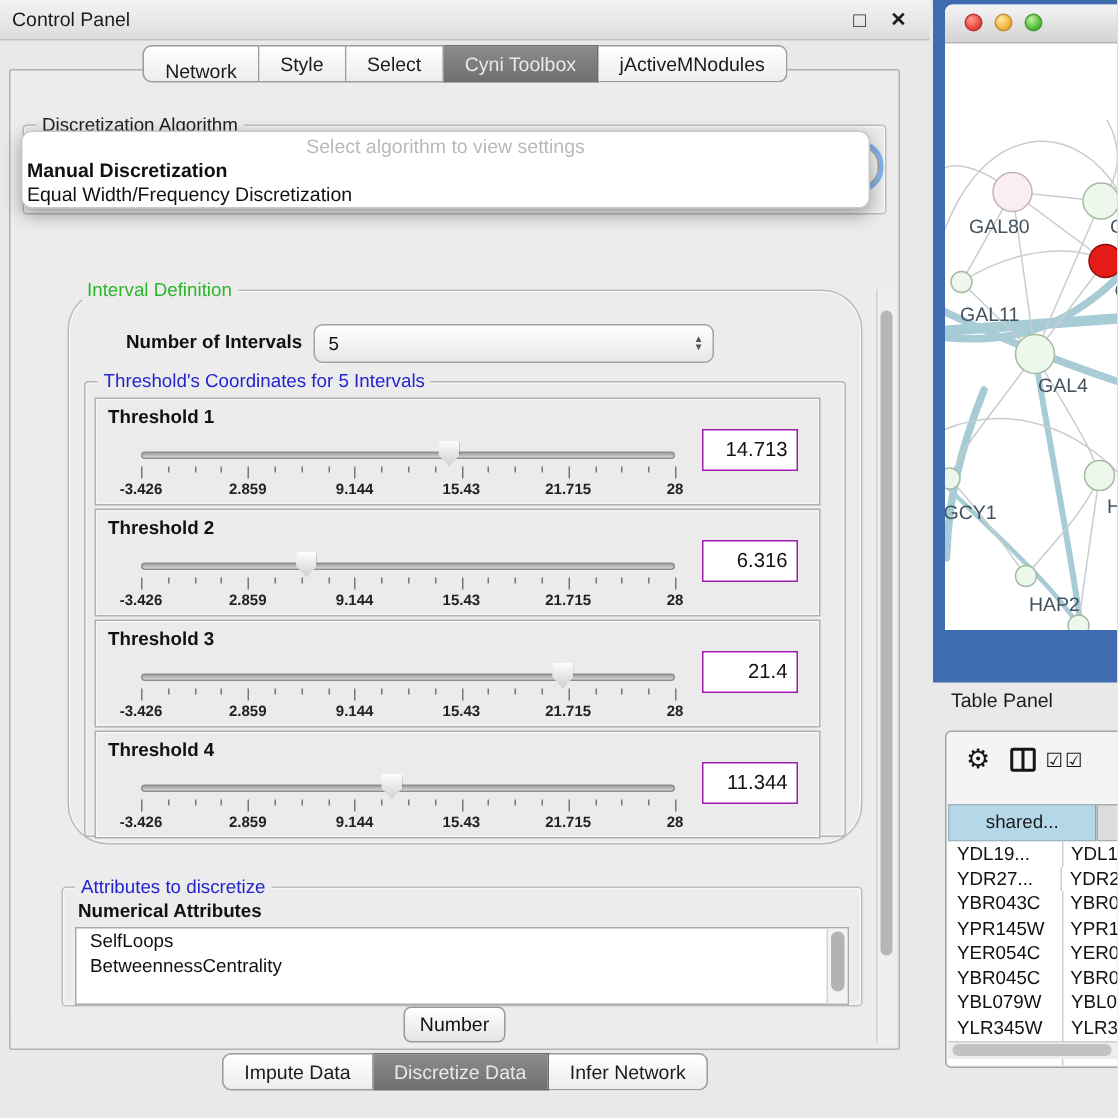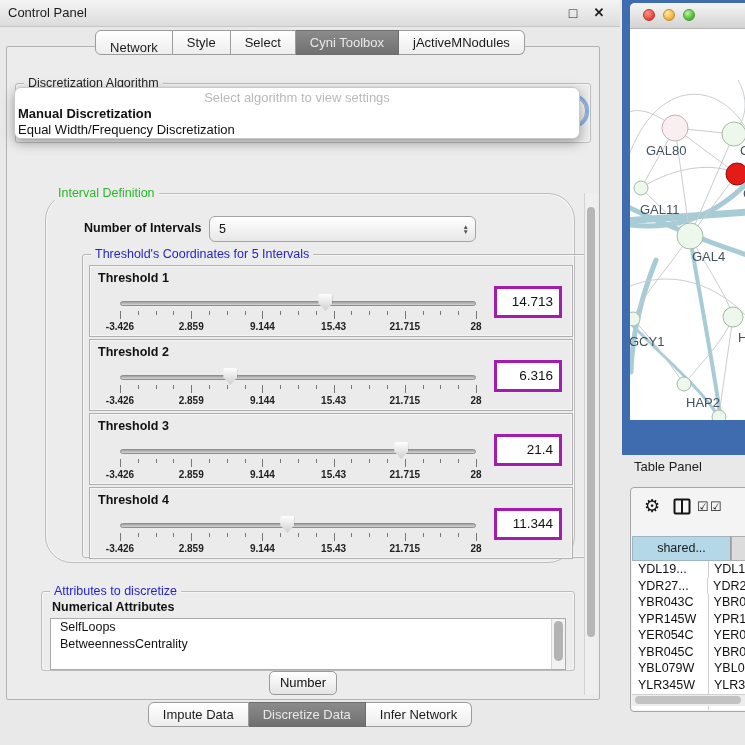--- a/index.html
+++ b/index.html
@@ -57,21 +57,21 @@
     background:linear-gradient(#fefefe,#cfcfcf);
     clip-path:polygon(8% 0,92% 0,100% 10%,100% 55%,50% 100%,0 55%,0 10%);
     filter:drop-shadow(0 0 1px rgba(0,0,0,.65));}
   .ticks{position:absolute;left:0;top:18px;width:100%;height:9px;}
   .tick{position:absolute;top:0;width:1px;background:#787878;}
   .tick.major{height:8px;} .tick.minor{height:4px;}
   .tscale{position:absolute;left:0;top:28px;width:100%;height:12px;}
   .tscale span{position:absolute;transform:translateX(-50%);font-size:10px;font-weight:bold;color:#222;
     white-space:nowrap;}
   .tvalue{position:absolute;left:404px;top:20px;width:56px;height:26px;background:#fff;
-    border:3px solid #a21caf;font-size:13.5px;color:#111;text-align:right;line-height:26px;
+    border:1px solid #a21caf;font-size:13.5px;color:#111;text-align:right;line-height:26px;
     padding-right:6px;}
   
   .attrheading{position:absolute;left:10px;top:8px;font-size:12.5px;font-weight:bold;color:#111;}
   .attrlist{position:absolute;left:8px;top:26px;width:514px;height:50px;background:#fff;
     border:1px solid #ababab;overflow:hidden;}
   .attritem{height:17px;line-height:17px;padding-left:9px;font-size:12.5px;color:#111;white-space:nowrap;}
   .vscroll-s{position:absolute;right:0;top:0;width:13px;height:100%;background:#f2f2f2;
     border-left:1px solid #d5d5d5;}
   .vscroll-s .vthumb{position:absolute;left:2px;top:2px;width:9px;height:40px;border-radius:5px;background:#b3b3b3;}
   .applybtn{position:absolute;left:262px;top:624px;width:66px;height:22px;
@@ -172,21 +172,21 @@
       <span class="gtitle green">Interval Definition</span>
       <span style="position:absolute;left:38px;top:27px;font-size:12.5px;font-weight:bold;color:#111;">Number of Intervals</span>
       <div class="combo" style="left:163px;top:22px;width:265px;height:24px;">
         <span class="cval">5</span>
         <span class="stepper">
             <span>▲</span>
             <span>▼</span>
           </span>
       </div>
 
-      <div class="group" style="left:10px;top:60px;width:506px;height:302px;border-color:#b5b5b5;margin-left:26px;">
+      <div class="group" style="left:10px;top:60px;width:506px;height:302px;border-color:#b5b5b5;">
         <span class="gtitle blue">Threshold's Coordinates for 5 Intervals</span>
         <div id="threshold-list">
             <div class="tpanel" style="top: 10px;">
               <div class="tlabel">Threshold 1</div>
               <div class="sliderarea">
                 <div class="track"></div>
                 <div class="thumb" style="left: calc(57.72% - 7px);"></div>
                 <div class="ticks">
                   <span class="tick major" style="left: 0%;"></span>
                   <span class="tick minor" style="left: 5%;"></span>

